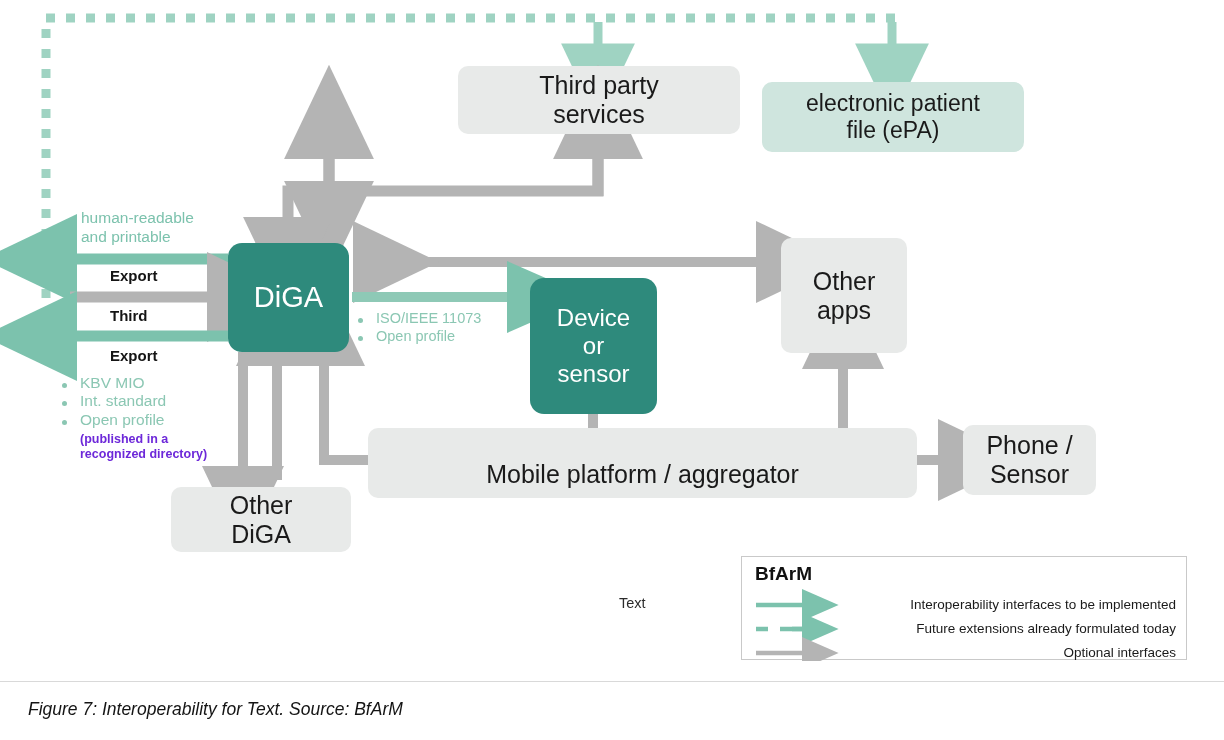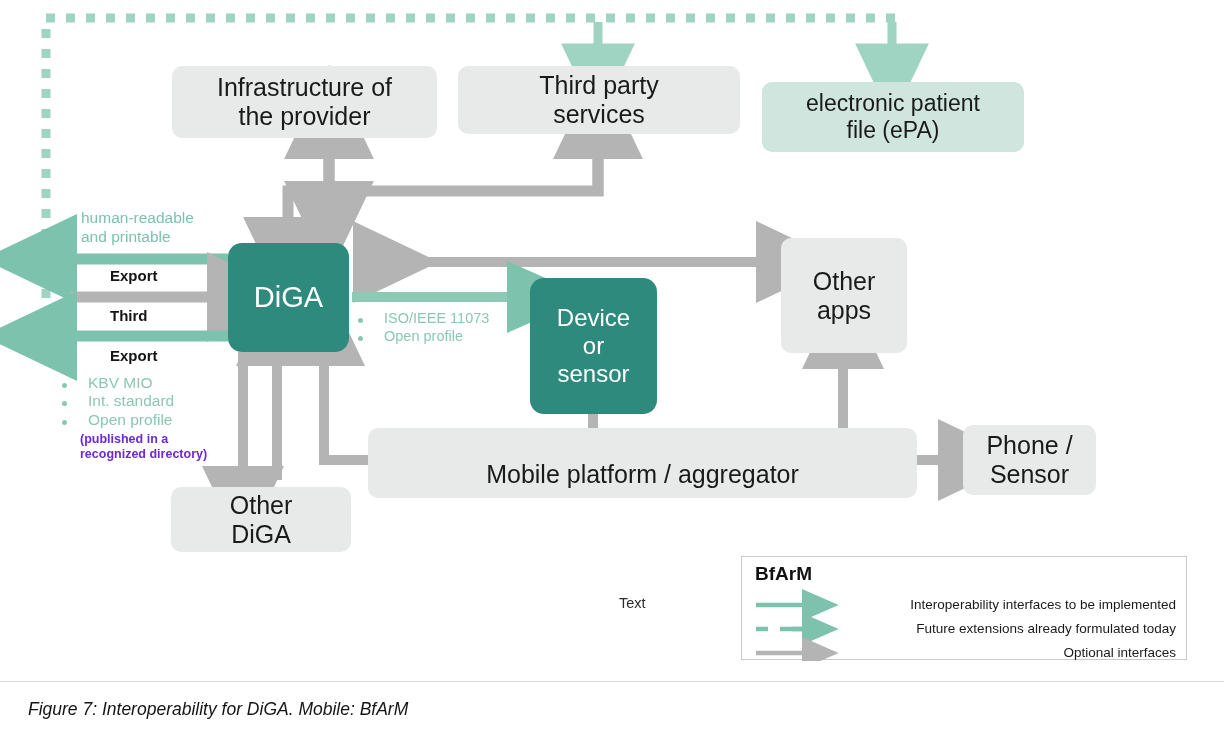--- a/index.html
+++ b/index.html
@@ -13,21 +13,21 @@
   .box-gray{background:#e8eae9;color:#1a1a1a;}
   .box-teal-light{background:#cfe5de;color:#1a1a1a;}
   .box-teal{background:#2e8a7c;color:#ffffff;}
 
   .lbl{position:absolute;white-space:pre;}
   .lbl-dark{color:#141414;font-weight:700;}
   .lbl-teal{color:#7cc2ad;}
   .lbl-teal-dim{color:#6d28d9;font-weight:bold;}
 
   .bul{position:absolute;}
-  .bul div{display:flex;align-items:flex-start;gap:21px;color:#8bc7b3;}
+  .bul div{display:flex;align-items:flex-start;gap:13px;color:#8bc7b3;}
   .bul .dot{width:5px;height:5px;border-radius:50%;background:#8bc7b3;
             margin-top:.58em;flex:0 0 auto;}
 
   #legend{position:absolute;left:741px;top:556px;width:446px;height:104px;
           background:#fff;border:1px solid #c9c9c9;box-sizing:border-box;}
   #legend .ttl{position:absolute;left:13px;top:6px;font-size:19px;font-weight:700;color:#111;}
   #legend .row{position:absolute;right:10px;font-size:13.5px;color:#1a1a1a;text-align:right;}
 
   #caption{position:absolute;left:28px;top:699px;font-size:17.5px;font-style:italic;color:#141414;
            font-family:"Liberation Sans","DejaVu Sans",sans-serif;}
@@ -109,24 +109,20 @@
       <path d="M866,460 L952,460" fill="none" stroke="#b4b4b4" stroke-width="10" marker-end="url(#ahG)"></path>
     </g>
     <g>
       <path d="M593,455 L593,397" fill="none" stroke="#b4b4b4" stroke-width="10" marker-end="url(#ahG)"></path>
     </g>
     <g>
       <path d="M843,455 L843,355" fill="none" stroke="#b4b4b4" stroke-width="10" marker-end="url(#ahG)"></path>
     </g>
   </svg>
 
-  <div class="box box-gray" style="left:172px;top:66px;width:265px;height:72px;font-size:25px;">
-    <span style="white-space:pre-line">Infrastructure of
-the provider</span>
-  </div>
 
   <div class="box box-gray" style="left:458px;top:66px;width:282px;height:68px;font-size:25px;">
     <span style="white-space:pre-line">Third party
 services</span>
   </div>
 
   <div class="box box-teal-light" style="left:762px;top:66px;width:262px;height:70px;font-size:23px;margin-top:16px;">
     <span style="white-space:pre-line">electronic patient
 file (ePA)</span>
   </div>
@@ -210,14 +206,14 @@
       <path d="M50,72 L66,72" stroke="#7cc2ad" stroke-width="4.5" fill="none" marker-end="url(#ahTs)"></path>
       <path d="M14,96 L66,96" stroke="#b4b4b4" stroke-width="4.5" fill="none" marker-end="url(#ahGs)"></path>
     </svg>
 
     <div class="row" style="top:64px;">Future extensions already formulated today</div>
     <div class="row" style="top:40px;">Interoperability interfaces to be implemented</div>
     <div class="row" style="top:88px;">Optional interfaces</div>
   </div>
 
   <div id="bottomrule"></div>
-  <div id="caption">Figure 7: Interoperability for DiGA. Mobile: BfArM</div>
+  <div id="caption">Figure 7: Interoperability for Text. Source: BfArM</div>
 </div>
 
 </body></html>

